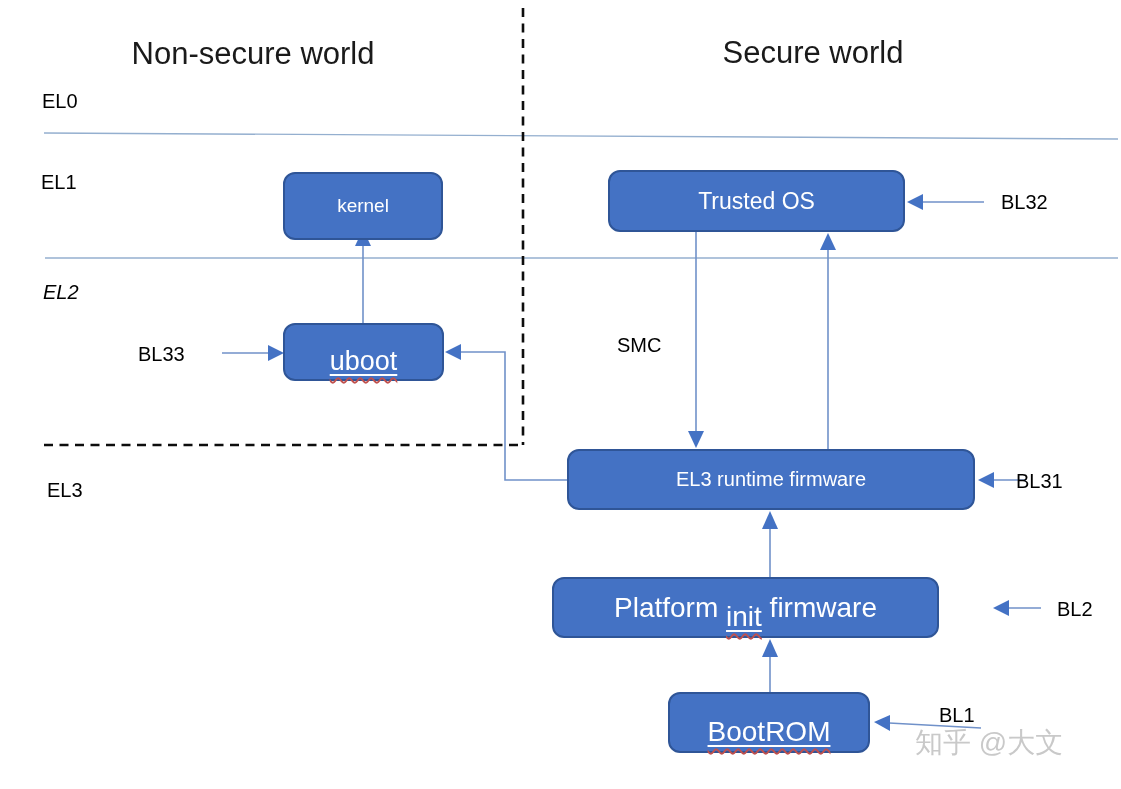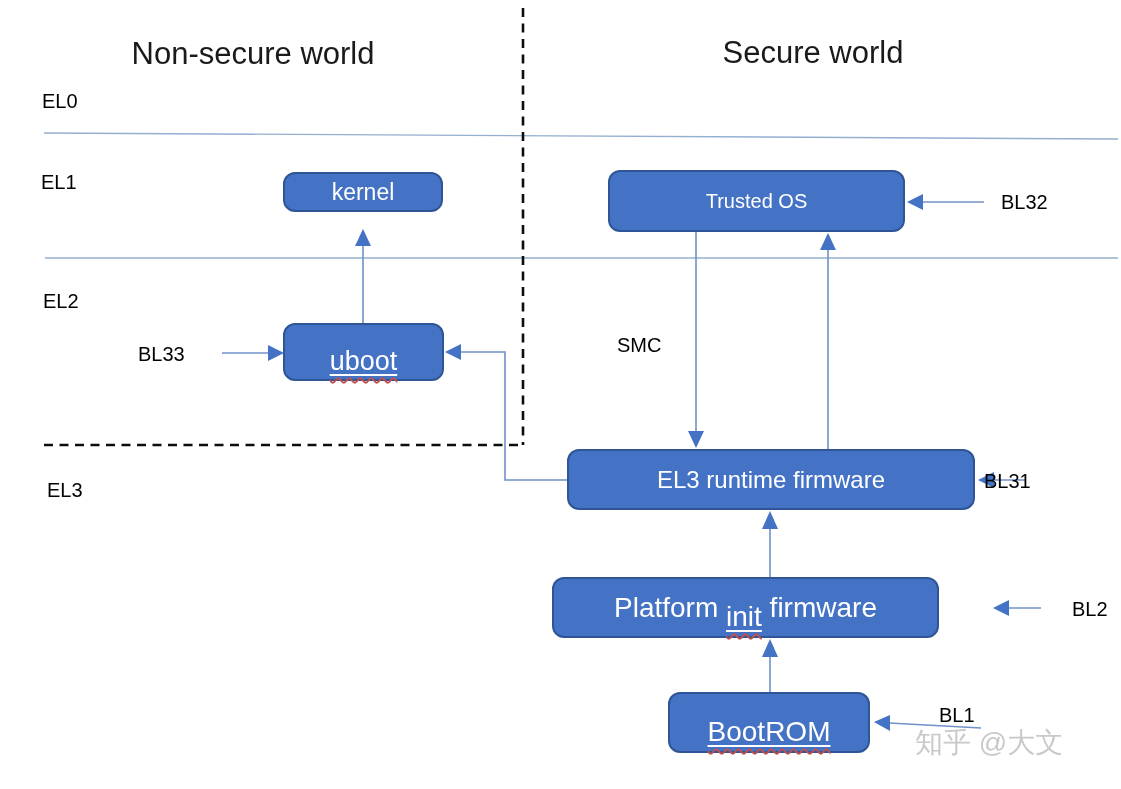--- a/index.html
+++ b/index.html
@@ -128,43 +128,43 @@
       <line class="conn" x1="981" y1="728" x2="889" y2="723"></line>
       <polygon class="head" points="874,722 890,715 890,731"></polygon>
     </g>
   </svg>
 
   <div class="world-title" style="left:92px;top:36px;width:322px;">Non-secure world</div>
   <div class="world-title" style="left:707px;top:35px;width:212px;">Secure world</div>
 
   <div class="lvl" style="left:42px;top:90px;text-align:center;">EL0</div>
   <div class="lvl" style="left:41px;top:171px;">EL1</div>
-  <div class="lvl" style="left:43px;top:290px;">EL2</div>
+  <div class="lvl" style="left:43px;top:281px;font-style:italic;">EL2</div>
   <div class="lvl" style="left:47px;top:479px;">EL3</div>
 
   <div class="ann" style="left:138px;top:343px;">BL33</div>
   <div class="ann" style="left:617px;top:334px;">SMC</div>
   <div class="ann" style="left:1001px;top:191px;">BL32</div>
-  <div class="ann" style="left:984px;top:470px;">BL31</div>
-  <div class="ann" style="left:1057px;top:598px;margin-left:15px;">BL2</div>
+  <div class="ann" style="left:1016px;top:470px;">BL31</div>
+  <div class="ann" style="left:1057px;top:598px;">BL2</div>
   <div class="ann" style="left:939px;top:704px;">BL1</div>
 
-  <div class="node" style="left:283px;top:172px;width:160px;height:40px;font-size:23px;">
+  <div class="node" style="left:283px;top:172px;width:160px;height:68px;font-size:19px;">
     <span class="txt">kernel</span>
   </div>
 
-  <div class="node" style="left:608px;top:170px;width:297px;height:62px;font-size:20px;">
+  <div class="node" style="left:608px;top:170px;width:297px;height:62px;font-size:23px;">
     <span class="txt">Trusted OS</span>
   </div>
 
   <div class="node" style="left:283px;top:323px;width:161px;height:58px;font-size:27px;">
     <span class="txt wavy"><span class="under">uboot</span></span>
   </div>
 
-  <div class="node" style="left:567px;top:449px;width:408px;height:61px;font-size:24px;text-align:right;">
+  <div class="node" style="left:567px;top:449px;width:408px;height:61px;font-size:20px;text-align:right;">
     <span class="txt">EL3 runtime firmware</span>
   </div>
 
   <div class="node" style="left:552px;top:577px;width:387px;height:61px;font-size:28px;">
     <span class="txt">Platform </span>
       <span class="txt wavy"><span class="under">init</span></span>
       <span class="txt"> firmware</span>
   </div>
 
   <div class="node" style="left:668px;top:692px;width:202px;height:61px;font-size:28px;">

